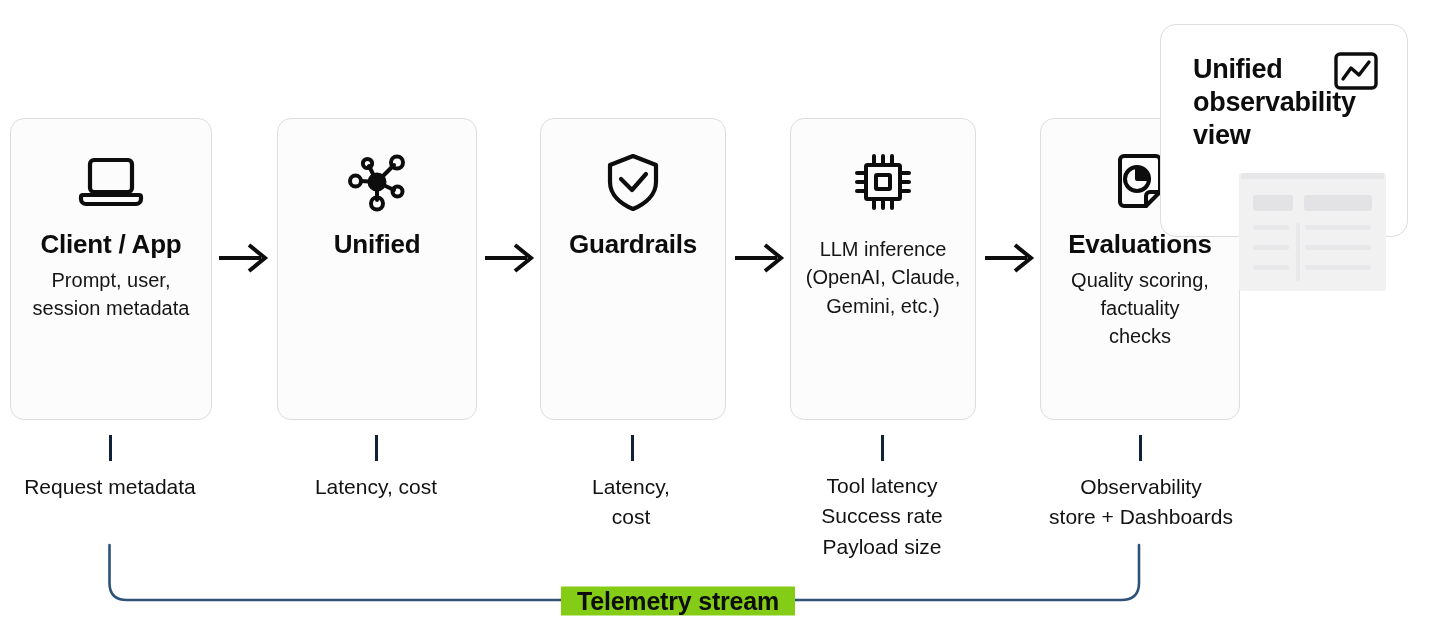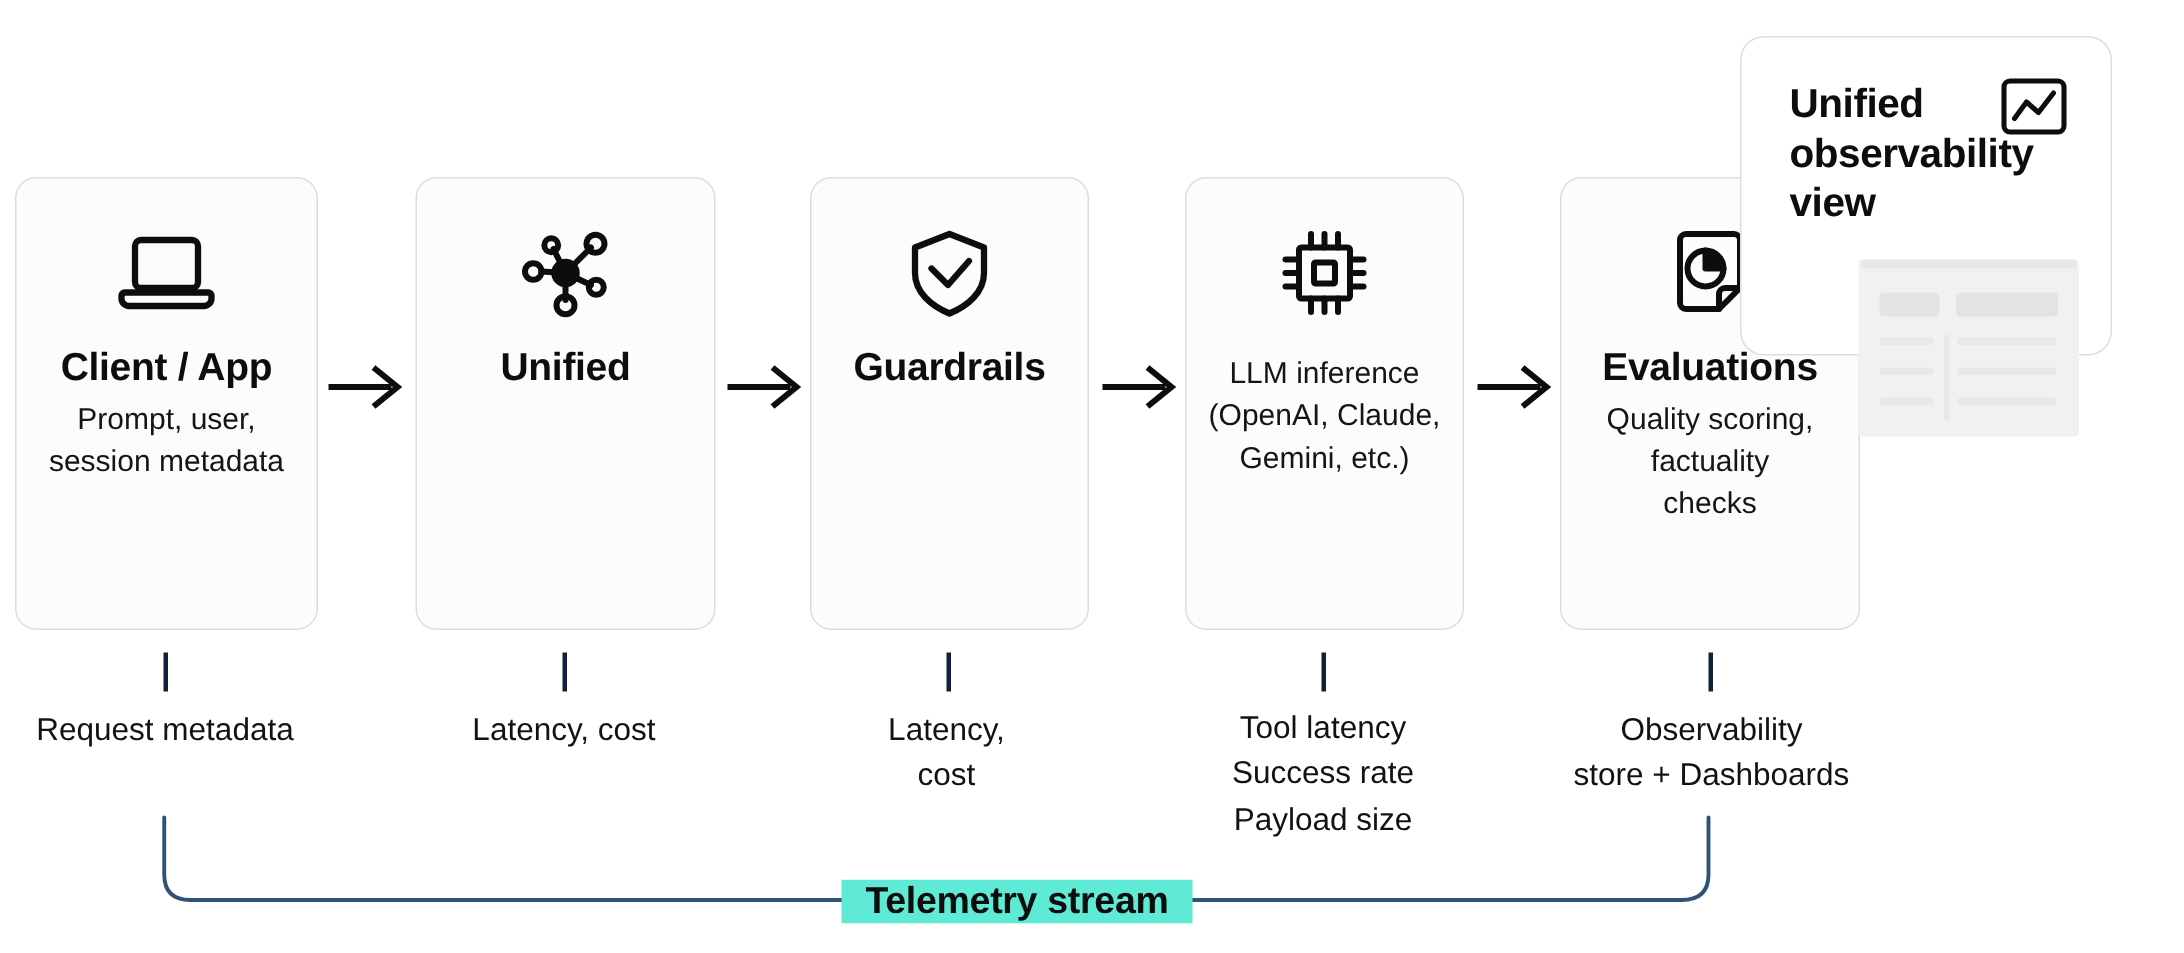--- a/index.html
+++ b/index.html
@@ -83,21 +83,21 @@
     transform: translateX(-50%);
   }
 
   
   #bus { position: absolute; left: 0; top: 0; }
   .bus-label {
     position: absolute;
     font-size: 25px;
     font-weight: 700;
     color: #0d0d0d;
-    background: #5eead4;
+    background: #84cc16;
     padding: 0 16px;
     letter-spacing: -0.2px;
     transform: translate(-50%, -50%);
   }
 
   
   #overlay {
     position: absolute;
     background: #ffffff;
     border: 1px solid #dcdde0;

